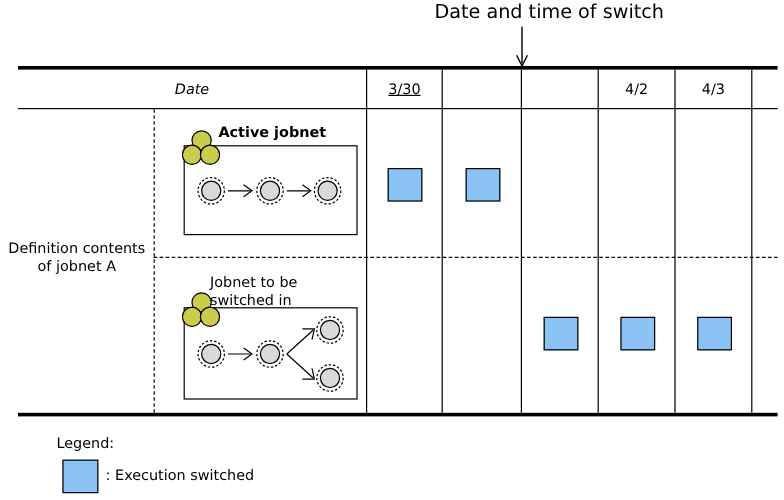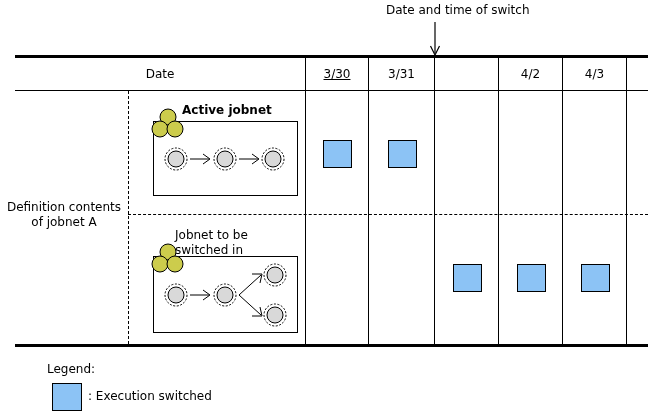--- a/index.html
+++ b/index.html
@@ -18,24 +18,23 @@
   #stage {
     position: absolute;
     left: 0; top: 0;
     width: 653px; height: 417px;
   }
   .abs { position: absolute; }
 
   
   #annotation-label {
     left: 362px; top: 3px;
-    font-size: 12px;
+    font-size: 16px;
     white-space: nowrap;
     line-height: 14px;
-    margin-left: 24px;
   }
   #annotation-arrow {
     left: 425px; top: 22px;
     width: 20px; height: 34px;
   }
 
   
   #table-top-rule {
     left: 15px; top: 55px;
     width: 633px; height: 3px;
@@ -61,21 +60,21 @@
   
 
   
   .hdr {
     top: 64px;
     height: 20px;
     font-size: 12px;
     line-height: 20px;
     text-align: center;
   }
-  #hdr-date { left: 15px; width: 290px; }
+  #hdr-date { left: 15px; width: 290px; font-style: italic; }
   #hdr-d1 { left: 306px; width: 62px; text-decoration: underline; }
   #hdr-d2 { left: 369px; width: 65px; }
   #hdr-d3 { left: 435px; width: 63px; }
   #hdr-d4 { left: 499px; width: 63px; }
   #hdr-d5 { left: 563px; width: 63px; }
 
   
   #row-label {
     left: 2px; top: 200px;
     width: 124px;
@@ -169,21 +168,20 @@
 
   <div class="abs col-sep" style="left:305px"></div>
   <div class="abs col-sep" style="left:368px"></div>
   <div class="abs col-sep" style="left:434px"></div>
   <div class="abs col-sep" style="left:498px"></div>
   <div class="abs col-sep" style="left:562px"></div>
   <div class="abs col-sep" style="left:626px"></div>
 
   <div class="abs hdr" id="hdr-date">Date</div>
   <div class="abs hdr" id="hdr-d1">3/30</div>
-  <div class="abs hdr" id="hdr-d2">3/31</div>
   <div class="abs hdr" id="hdr-d4">4/2</div>
   <div class="abs hdr" id="hdr-d5">4/3</div>
 
   <div class="abs" id="vert-dash"></div>
   <div class="abs" id="horiz-dash"></div>
 
   <div class="abs" id="row-label" style="white-space: pre-line;">Definition contents
 of jobnet A</div>
 
   <div class="abs jobnet-box" id="jobnet-box-active"></div>

